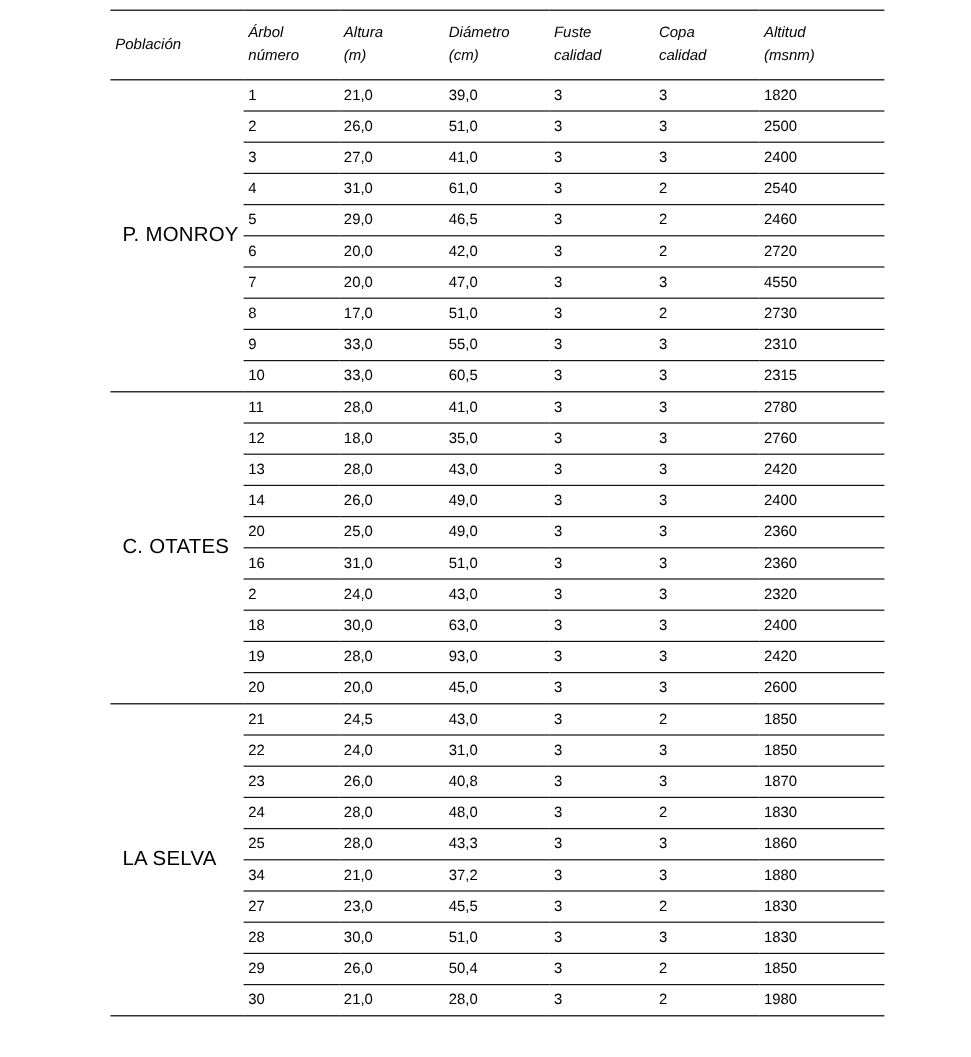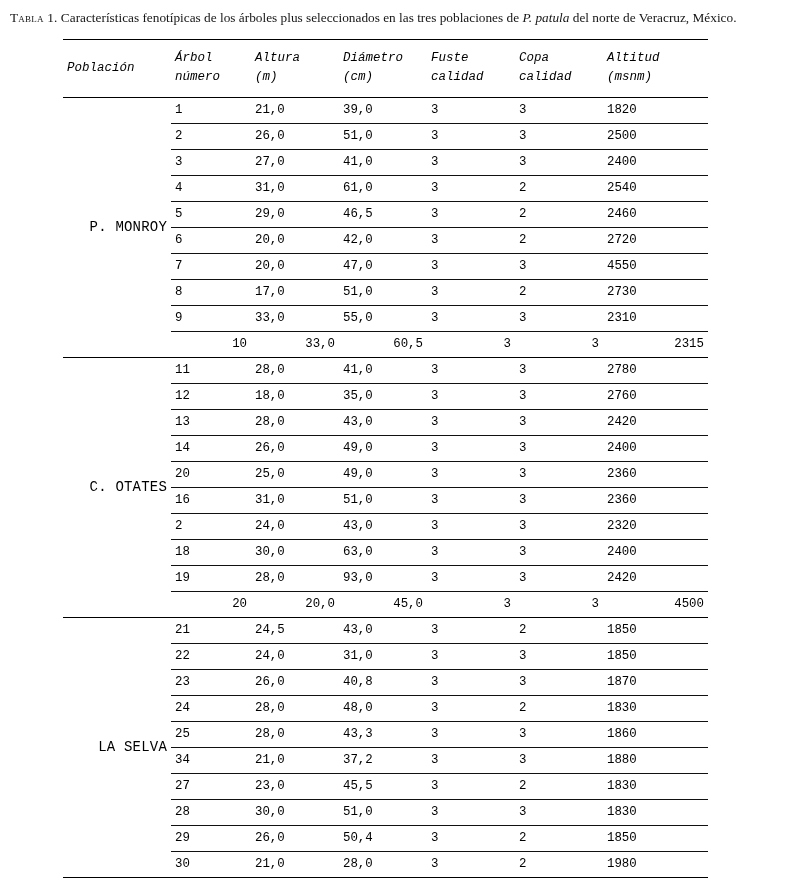--- a/index.html
+++ b/index.html
@@ -32,22 +32,22 @@
   .caption .smallcaps {
     font-variant: small-caps;
     letter-spacing: 0.2px;
   }
   .caption .ital {
     font-style: italic;
   }
   table.data {
     border-collapse: collapse;
     width: 645px;
-    margin-left: 53px;
-    font-family: Liberation Mono, monospace;
+    margin-left: 82px;
+    font-family: Liberation Sans, sans-serif;
     font-size: 12px;
   }
   table.data col.c-pob { width: 108px; }
   table.data col.c-arb { width: 80px; }
   table.data col.c-alt { width: 88px; }
   table.data col.c-dia { width: 88px; }
   table.data col.c-fus { width: 88px; }
   table.data col.c-cop { width: 88px; }
   table.data col.c-msn { width: 105px; }
 
@@ -75,47 +75,43 @@
     padding: 3px 4px 3px 4px;
     height: 19px;
     vertical-align: middle;
     border-bottom: 0.7px solid #111;
     font-size: 12.4px;
     white-space: nowrap;
   }
   tbody td.pop-cell {
     border-bottom: none;
     vertical-align: middle;
-    text-align: right;
+    text-align: left;
     padding-left: 10px;
-    font-size: 14px;
+    font-size: 17px;
     letter-spacing: 0.2px;
   }
   tbody tr.group-end td {
     border-bottom: 1.3px solid #000;
-    text-align: right;
   }
   tbody tr.last-row td {
     border-bottom: 1.6px solid #000;
   }
   tbody td.pop-cell.group-sep {
     border-bottom: 1.3px solid #000;
   }
   tbody td.pop-cell.last-sep {
     border-bottom: 1.6px solid #000;
   }
 </style>
 </head>
 <body>
 
 <div class="page">
 
-  <p class="caption">
-    <span class="smallcaps">Tabla 1.</span><span> Características fenotípicas de los árboles plus seleccionados en las tres poblaciones de </span><span class="ital">P. patula</span><span> del norte de Veracruz, México.</span>
-  </p>
 
   <table class="data">
     <colgroup>
       <col class="c-pob">
         <col class="c-arb">
         <col class="c-alt">
         <col class="c-dia">
         <col class="c-fus">
         <col class="c-cop">
         <col class="c-msn">
@@ -308,21 +304,21 @@
           <td>3</td>
           <td>3</td>
           <td>2420</td>
         </tr>
         <tr class="group-end">
           <td>20</td>
           <td>20,0</td>
           <td>45,0</td>
           <td>3</td>
           <td>3</td>
-          <td>4500</td>
+          <td>2600</td>
         </tr>
         <tr>
           <td class="pop-cell last-sep" rowspan="10" style="vertical-align: middle;">LA SELVA</td>
           <td>21</td>
           <td>24,5</td>
           <td>43,0</td>
           <td>3</td>
           <td>2</td>
           <td>1850</td>
         </tr>

